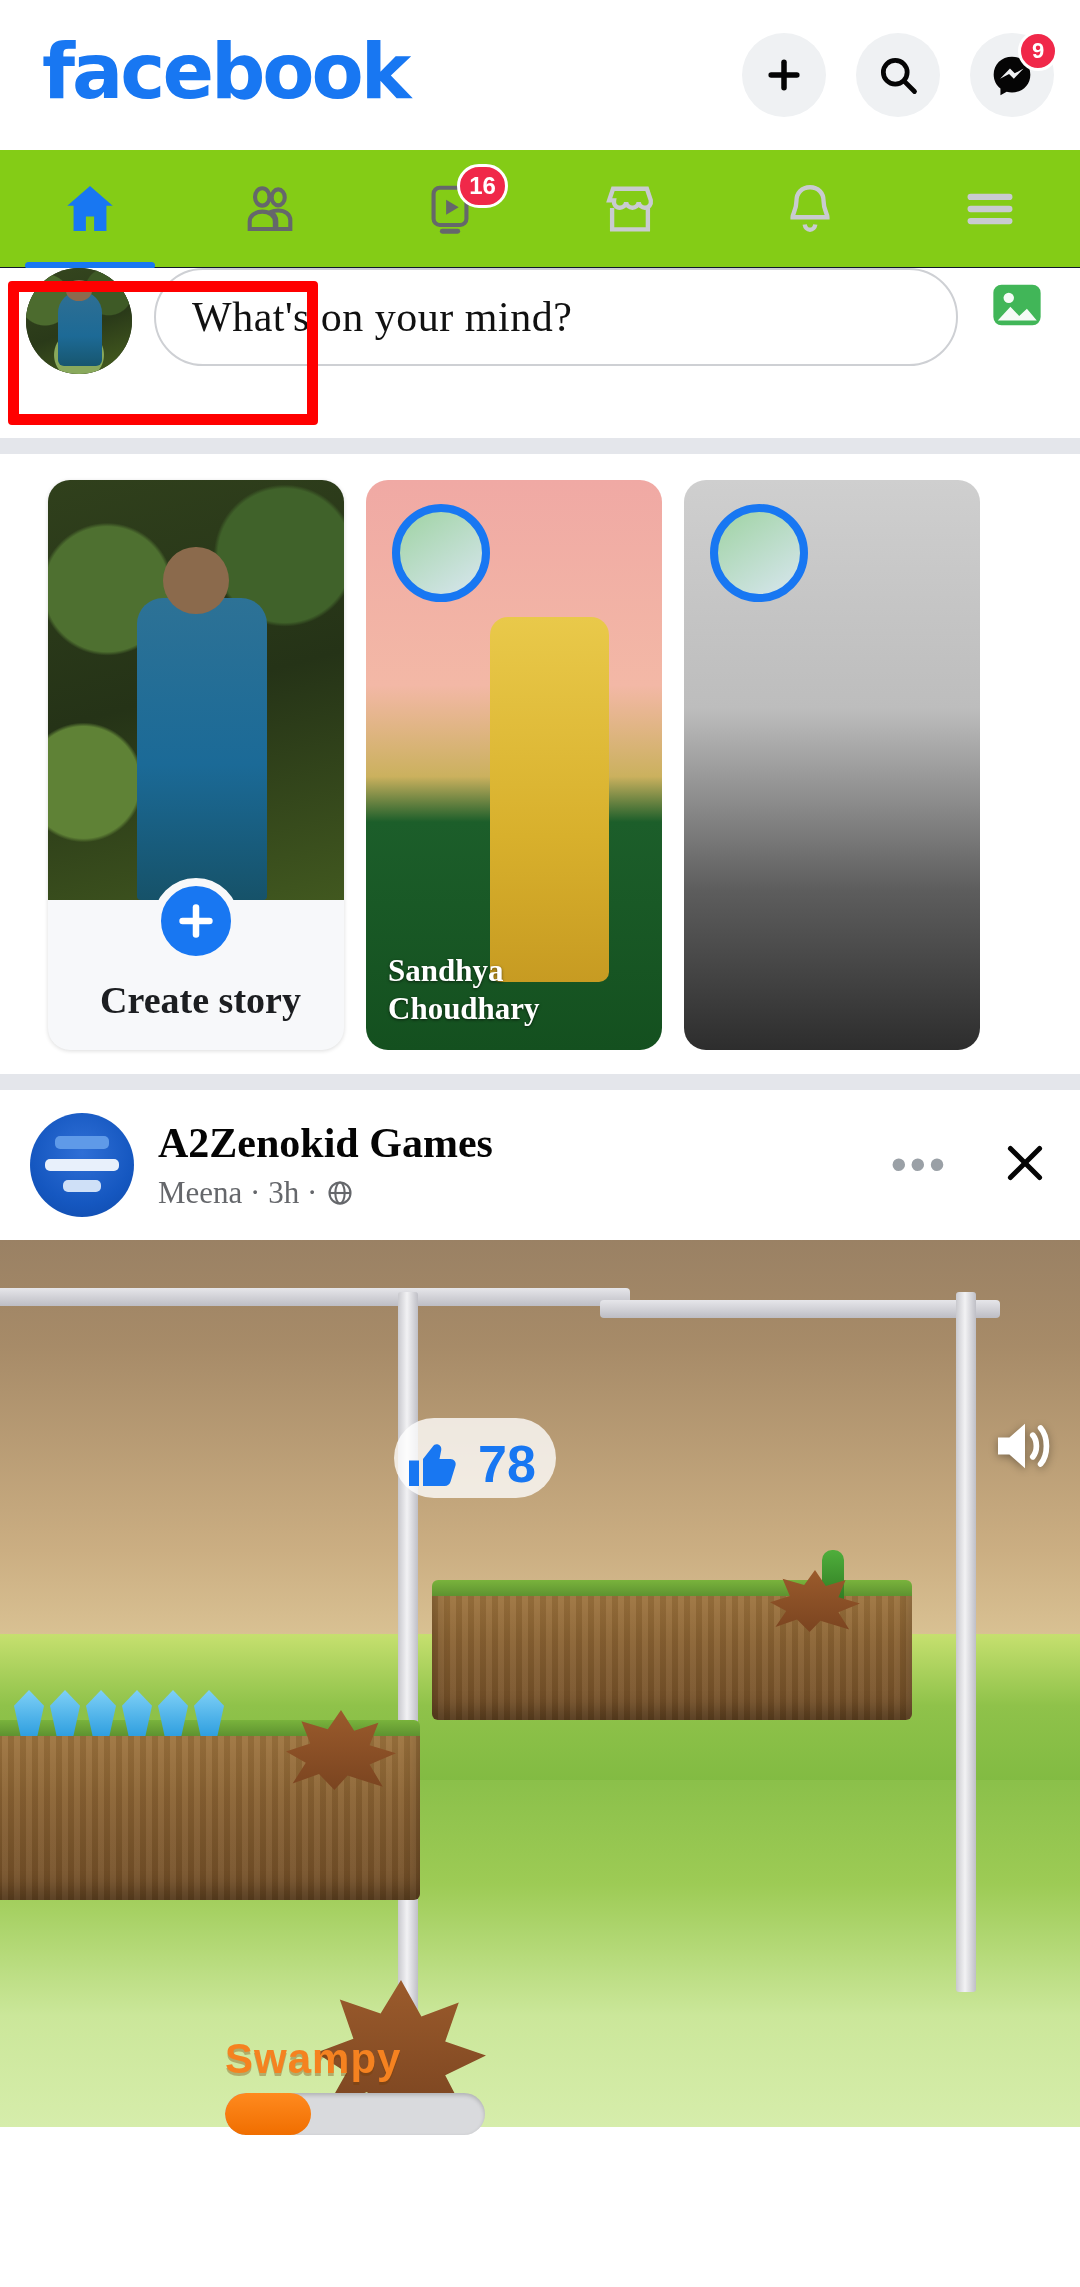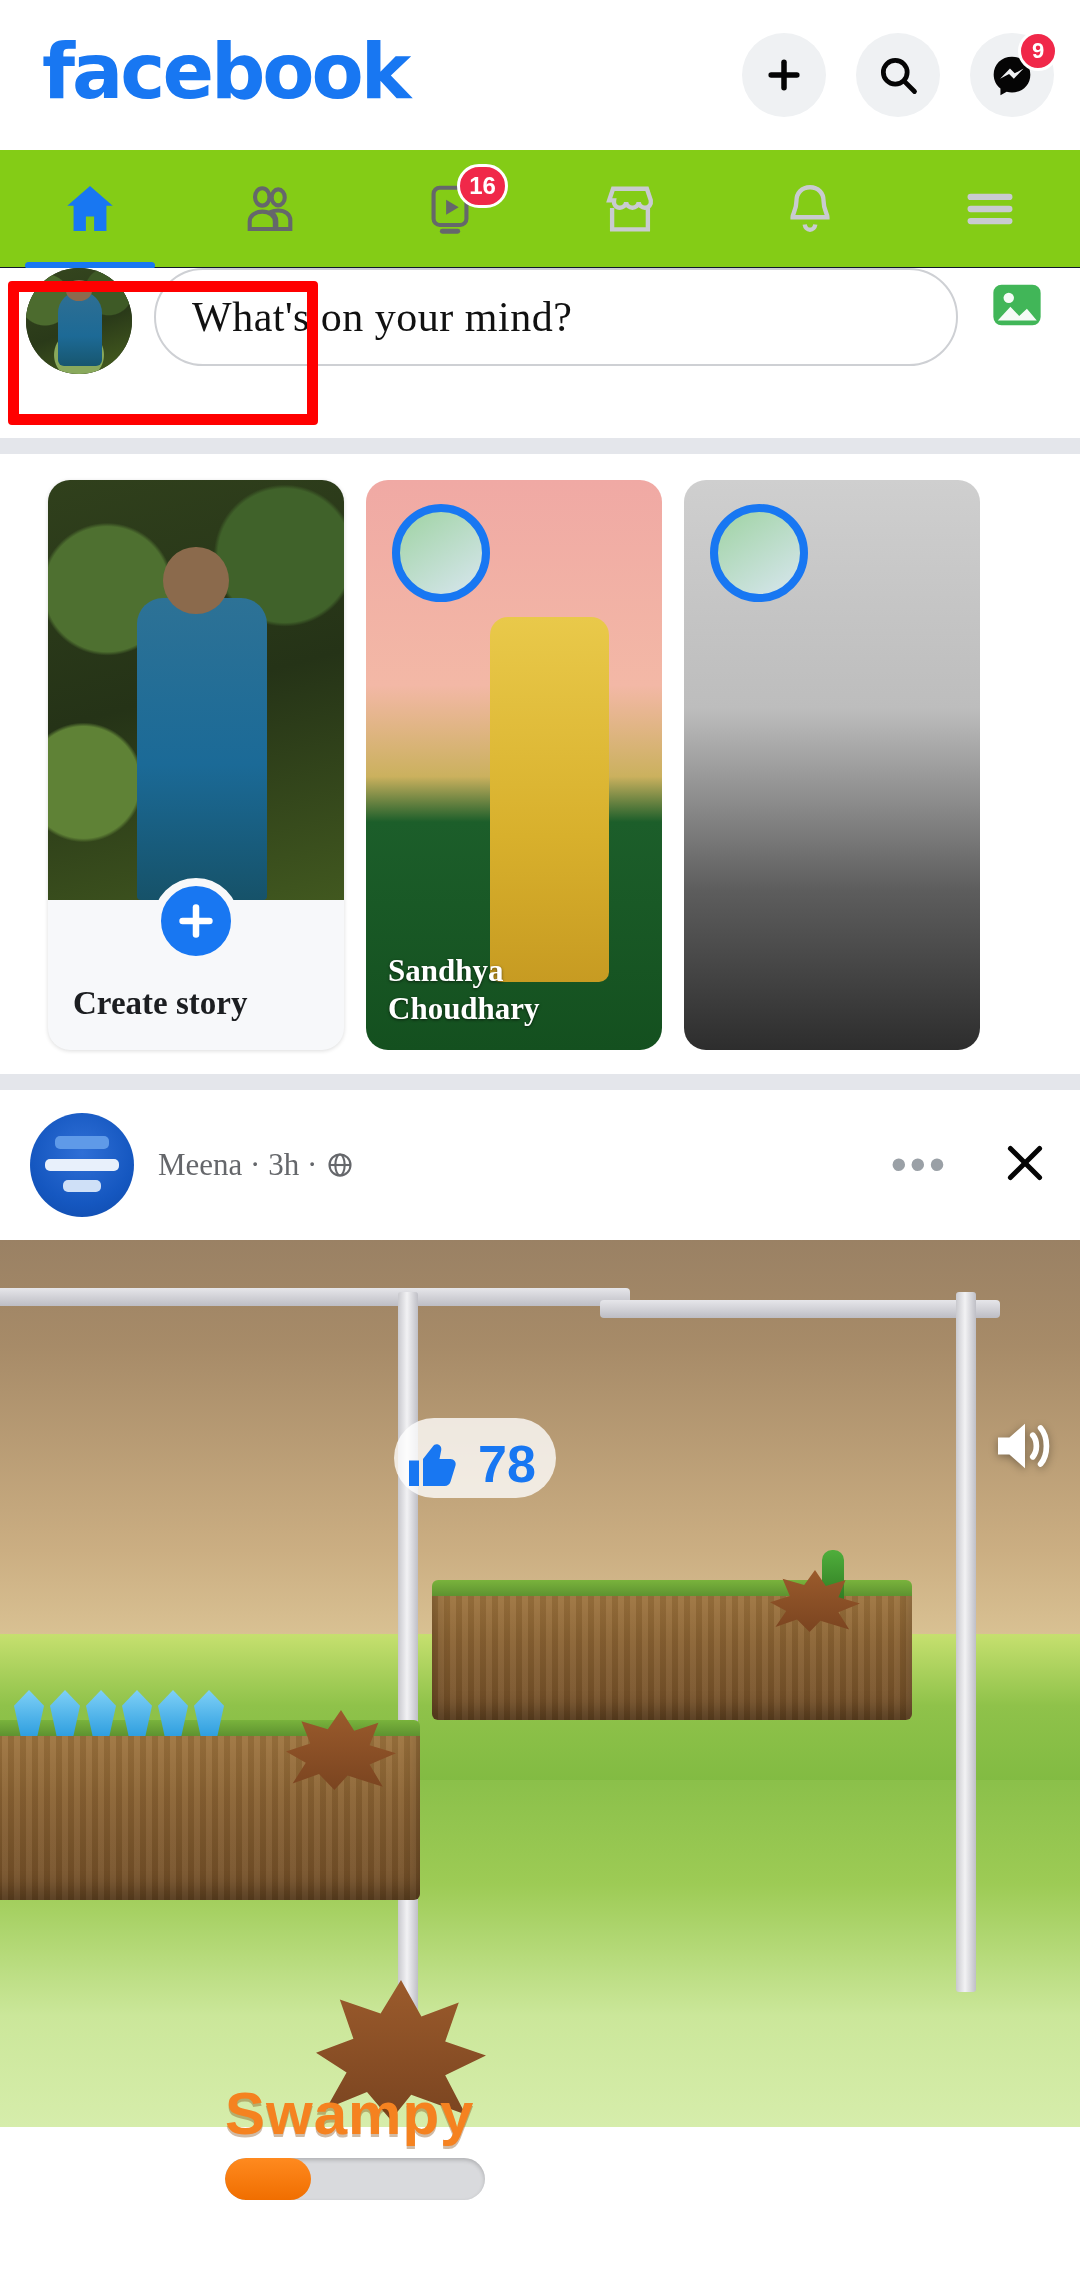--- a/index.html
+++ b/index.html
@@ -124,22 +124,22 @@
     border-radius: 26px 26px 4px 4px; }
   .create-photo .head2 { position:absolute; left:39%; top:16%; width:22%; height:16%;
     background:#8b6a4c; border-radius:50%; }
   .create-plus {
     position: absolute; left: 50%; top: 398px; transform: translateX(-50%);
     width: 86px; height: 86px; border-radius: 50%; background: #1877F2;
     border: 8px solid #F7F8FA; display:flex; align-items:center; justify-content:center;
   }
   .create-plus svg { width: 46px; height: 46px; }
   .create-label {
-    position:absolute; left:9px; right:0; bottom: 26px; 
-    font-family: "Liberation Serif", serif; font-size: 33px; font-weight:700;
+    position:absolute; left:9px; right:0; bottom: 26px; text-align:center;
+    font-family: "Liberation Serif", serif; font-size: 38px; font-weight:700;
     color:#1c1e21; line-height: 1.25; padding: 0 16px;
   }
 
   .story-2 { background: linear-gradient(180deg,#f0a9a4 0%, #f3b8a6 36%, #cbb15e 52%, #1c5e2a 60%, #14501f 100%); }
   .story-2 .dress { position:absolute; left:42%; top:24%; width:40%; height:64%;
     background: linear-gradient(180deg,#e9c94a 0%, #d8b02c 60%, #c79b22 100%);
     border-radius: 18px 18px 10px 10px; }
   .story-3 { background: linear-gradient(180deg,#dcdcdc 0%, #d8d5cf 30%, #c2e04a 44%, #b9a27e 60%, #a78f6b 100%); }
   .story-3 .face { position:absolute; left:44%; top:50%; width:34%; height:30%;
     background:#c4a184; border-radius:50%; }
@@ -222,24 +222,23 @@
   }
   .like-badge svg { width: 60px; height: 60px; }
   .like-count { font-size: 52px; font-weight: 800; color: #1877F2;
     font-family:"Liberation Sans", sans-serif; }
   .sound-btn { position:absolute; right: 22px; top: 1410px; }
   .sound-btn svg { width: 72px; height: 72px; filter: drop-shadow(0 2px 4px rgba(0,0,0,.35)); }
   .char-label {
     position:absolute; left: 225px; top: 2035px; width: 330px;
   }
   .char-name {
-    font-family:"Liberation Sans", sans-serif; font-size: 60px; font-weight: 800;
+    font-family:"Liberation Sans", sans-serif; font-size: 42px; font-weight: 800;
     color: #F58220; text-shadow: 0 3px 0 rgba(120,60,0,.35);
     letter-spacing: 1px;
-    margin-top: 44px;
   }
   .char-bar {
     margin-top: 10px; width: 260px; height: 42px; border-radius: 21px;
     background: #d9dadd; overflow: hidden; box-shadow: inset 0 2px 4px rgba(0,0,0,.2);
   }
   .char-bar-fill { height: 100%; width: 33%; background: linear-gradient(180deg,#FF8A1F,#F06E00);
     border-radius: 21px; }
   .bush { position:absolute; background: linear-gradient(180deg,#9b5b2c,#7a4420);
     clip-path: polygon(50% 0,62% 26%,84% 16%,76% 44%,100% 54%,76% 68%,88% 96%,56% 82%,44% 100%,30% 80%,6% 92%,18% 66%,0 52%,22% 42%,14% 14%,38% 24%); }
   .sprout { position:absolute; width: 22px; height: 52px;
@@ -386,20 +385,21 @@
   <div class="divider"></div>
 
   <div class="post-header">
     <div class="page-av">
       <div class="bar1"></div>
         <div class="bar2"></div>
         <div class="bar3"></div>
     </div>
 
     <div class="post-meta">
+      <div class="post-name">A2Zenokid Games</div>
       <div class="post-sub">
         <span>Meena · 3h ·</span>
         <svg viewBox="0 0 24 24" fill="none" stroke="#65676B" stroke-width="1.8">
           <circle cx="12" cy="12" r="9"></circle>
             <ellipse cx="12" cy="12" rx="4" ry="9"></ellipse>
           <line x1="3" y1="12" x2="21" y2="12"></line>
         </svg>
       </div>
     </div>
 

